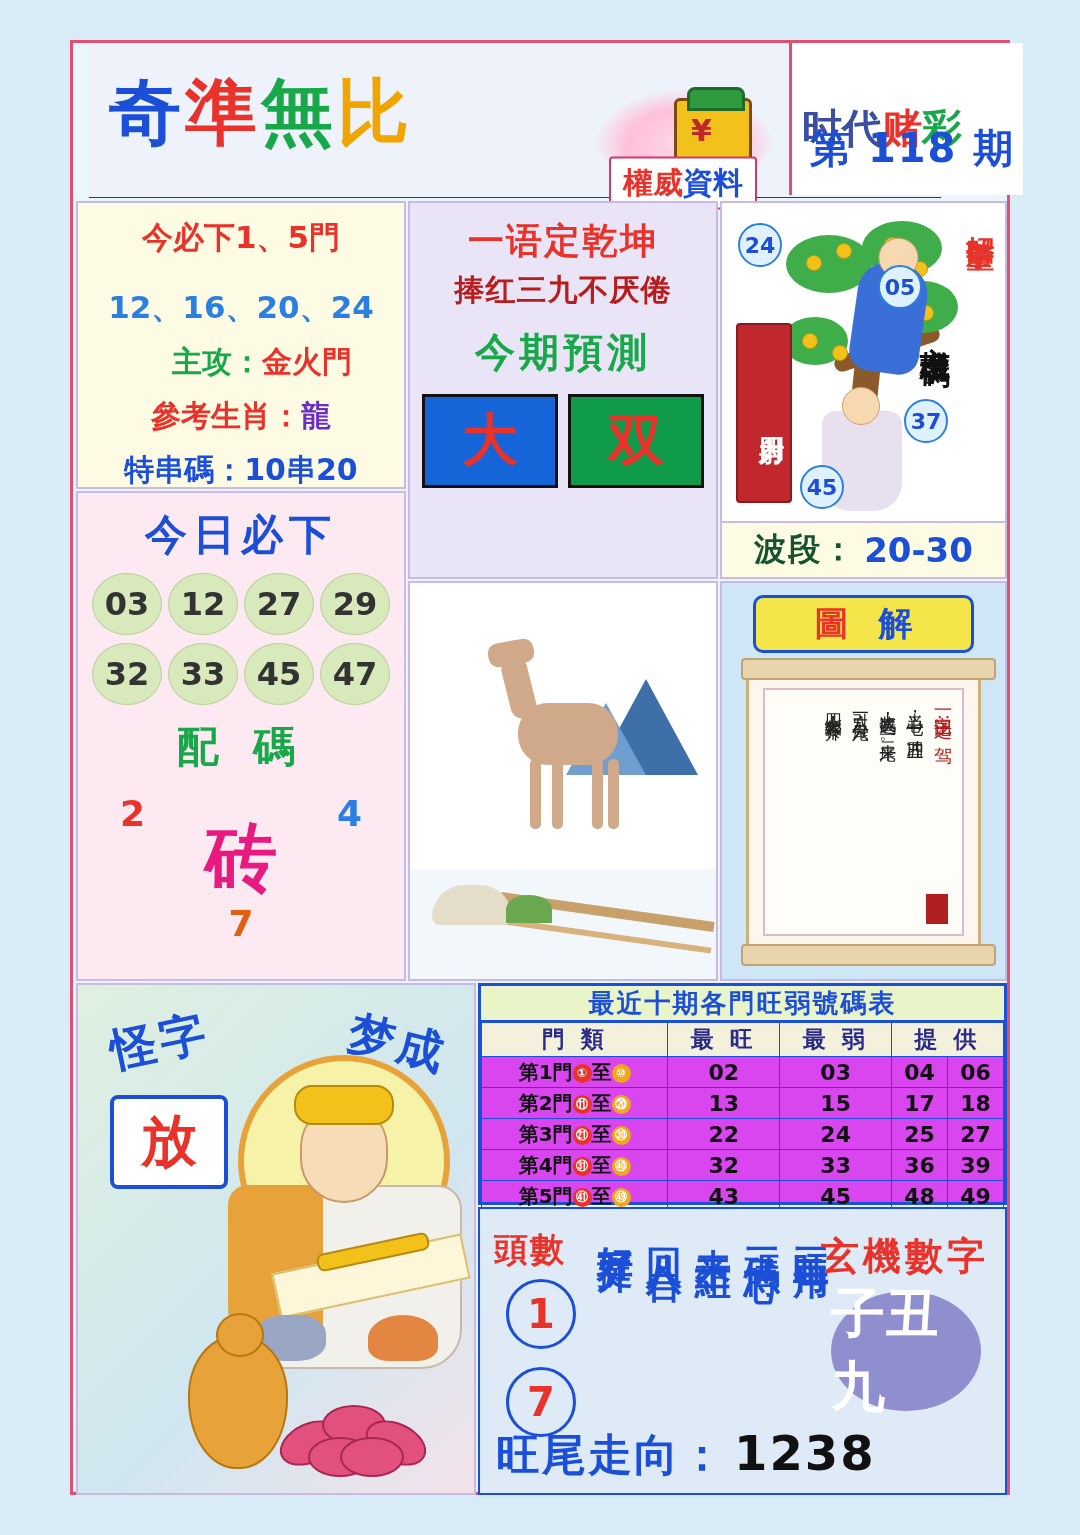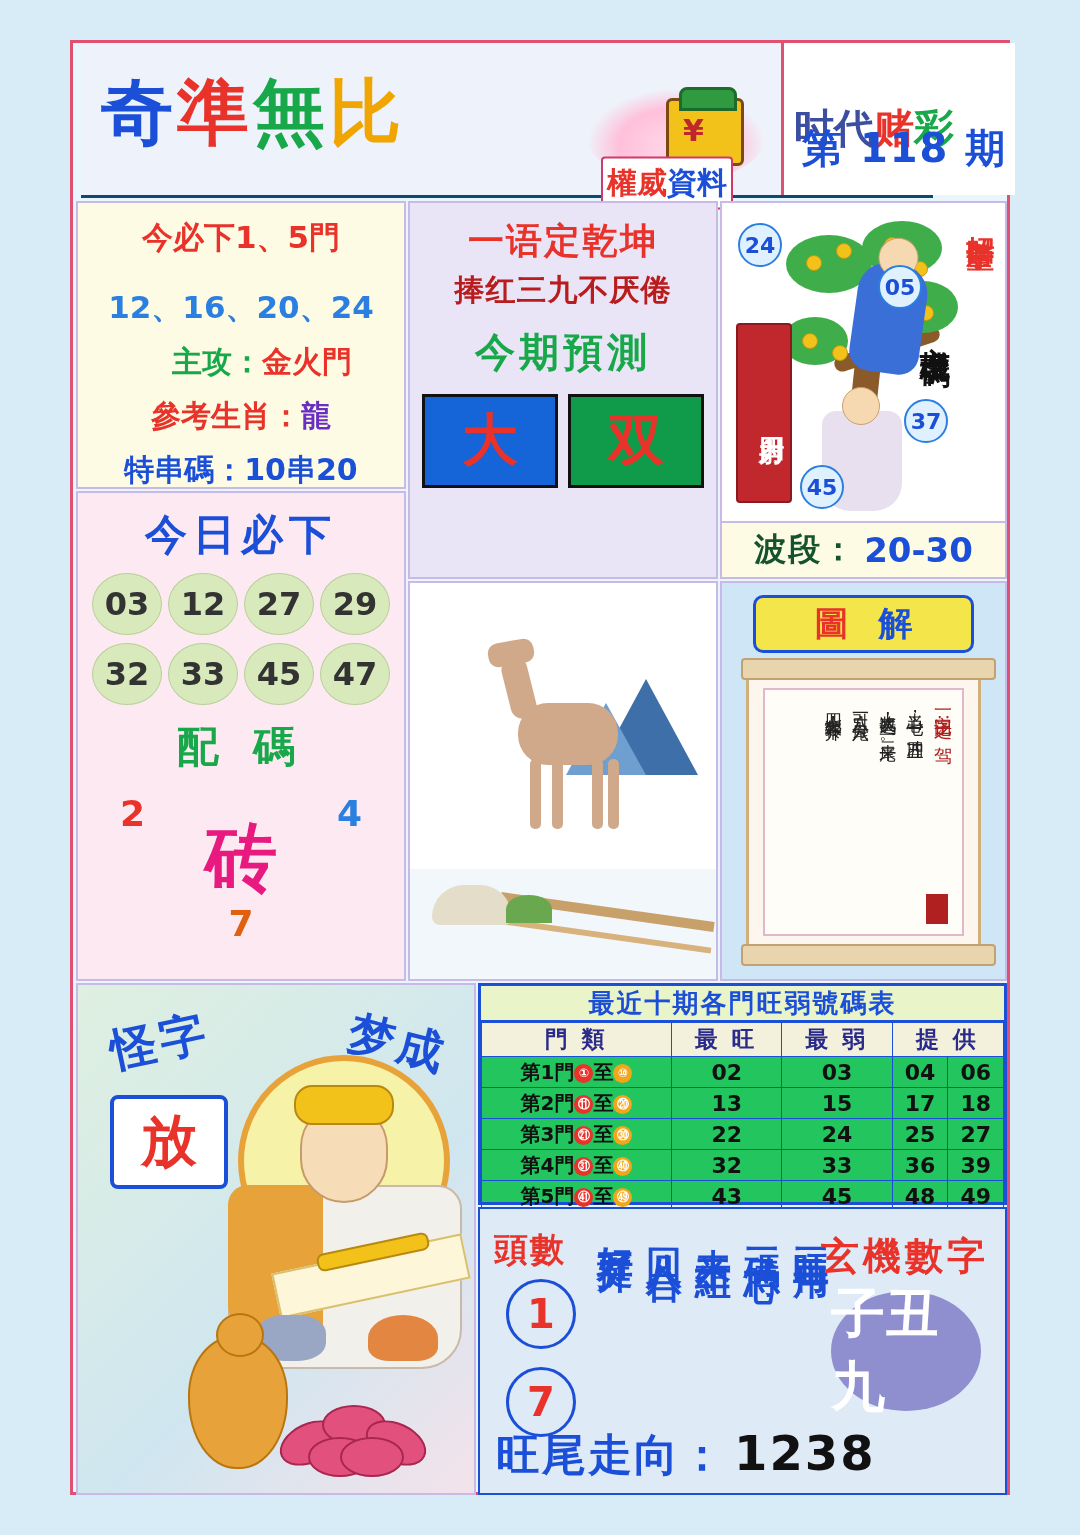--- a/index.html
+++ b/index.html
@@ -8,22 +8,22 @@
     background:#d8ecf8;
     font-family:"DejaVu Sans","Liberation Sans",sans-serif;
     position:relative;overflow:hidden;
   }
   .page{
     position:absolute;left:70px;top:40px;width:940px;height:1455px;
     border:3px solid #e05070;background:#eaf6fd;box-sizing:border-box;
   }
   
   .header{
-    position:absolute;left:8px;top:0;width:852px;height:155px;
-    background:#eef3fb;border-bottom:3px solid #0c4a6e;box-sizing:border-box;
+    position:absolute;left:16px;top:0;width:852px;height:155px;
+    background:#eef3fb;border-bottom:1px solid #0c4a6e;box-sizing:border-box;
   }
   .hdr-title{
     position:absolute;left:20px;top:22px;
     font-size:72px;font-weight:bold;letter-spacing:4px;
     font-family:"DejaVu Sans","Liberation Sans",sans-serif;
   }
   .hdr-title span:nth-child(1){color:#1b4fd8;}
   .hdr-title span:nth-child(2){color:#e8322a;}
   .hdr-title span:nth-child(3){color:#18a84a;}
   .hdr-title span:nth-child(4){color:#f0a500;}
@@ -36,21 +36,21 @@
     position:absolute;left:585px;top:55px;width:72px;height:62px;
     background:#f2c21a;border:3px solid #7a4a12;border-radius:6px;
   }
   .money-icon:after{
     content:"";position:absolute;left:10px;top:-14px;width:52px;height:18px;
     background:#2f9a3f;border:3px solid #1d6b2a;border-radius:8px 8px 0 0;
   }
   .money-icon b{position:absolute;left:14px;top:12px;color:#c0272d;font-size:30px;}
   .auth-box{
     position:absolute;left:520px;top:140px;transform:translateY(-50%);
-    border:2px solid #d03a6a;background:#fff;padding:4px 4px;border-radius:4px;
+    border:2px solid #d03a6a;background:#fff;padding:4px 12px;border-radius:4px;
     font-size:30px;font-weight:bold;white-space:nowrap;
   }
   .auth-box i{font-style:normal;color:#e8322a;}
   .auth-box u{text-decoration:none;color:#1b4fd8;}
   .hdr-right{
     position:absolute;left:700px;top:0;width:234px;height:152px;
     border-left:3px solid #e05070;box-sizing:border-box;background:#fff;
   }
   .brand{
     position:absolute;left:10px;top:12px;font-size:40px;font-weight:bold;margin-top:46px;
@@ -259,31 +259,31 @@
   .lotus-flower{position:absolute;right:46px;bottom:18px;width:150px;height:92px;}
   .petal{position:absolute;width:60px;height:36px;background:#e2507e;border-radius:50%;
     border:2px solid #a8264f;}
   .dragon{position:absolute;left:290px;top:330px;width:70px;height:46px;background:#e07a30;
     border-radius:50% 50% 30% 30%;opacity:.9;}
   .tiger{position:absolute;left:178px;top:330px;width:70px;height:46px;background:#9aa7c4;
     border-radius:40%;}
   
   .p-table{
     position:absolute;left:405px;top:940px;width:529px;height:222px;
-    background:#22c55e;border:3px solid #1b4fd8;box-sizing:border-box;
+    background:#d946ef;border:3px solid #1b4fd8;box-sizing:border-box;
   }
   .tbl-title{
     height:34px;line-height:34px;text-align:center;font-size:26px;font-weight:bold;
     color:#1b4fd8;letter-spacing:2px;background:#e9f4c8;border-bottom:2px solid #1b4fd8;
   }
   table.wtbl{width:100%;border-collapse:collapse;font-size:22px;}
   table.wtbl th,table.wtbl td{
     border:1px solid #1b4fd8;text-align:center;height:28px;font-weight:bold;color:#111;
   }
-  table.wtbl th{font-size:23px;color:#2a2a8a;background:#f3f0dc;letter-spacing:4px;font-family:Liberation Serif, serif;}
+  table.wtbl th{font-size:23px;color:#2a2a8a;background:#f3f0dc;letter-spacing:4px;}
   .menlbl{color:#c02020;font-size:20px;white-space:nowrap;}
   .menlbl .c{display:inline-block;width:19px;height:19px;line-height:19px;border-radius:50%;
     background:#e8322a;color:#fff;font-size:12px;vertical-align:middle;}
   .menlbl .c2{display:inline-block;width:19px;height:19px;line-height:19px;border-radius:50%;
     background:#f2a61a;color:#fff;font-size:12px;vertical-align:middle;}
   
   .p-br{
     position:absolute;left:405px;top:1164px;width:529px;height:288px;
     background:#dfeaf7;border:2px solid #1b4fd8;box-sizing:border-box;
   }

